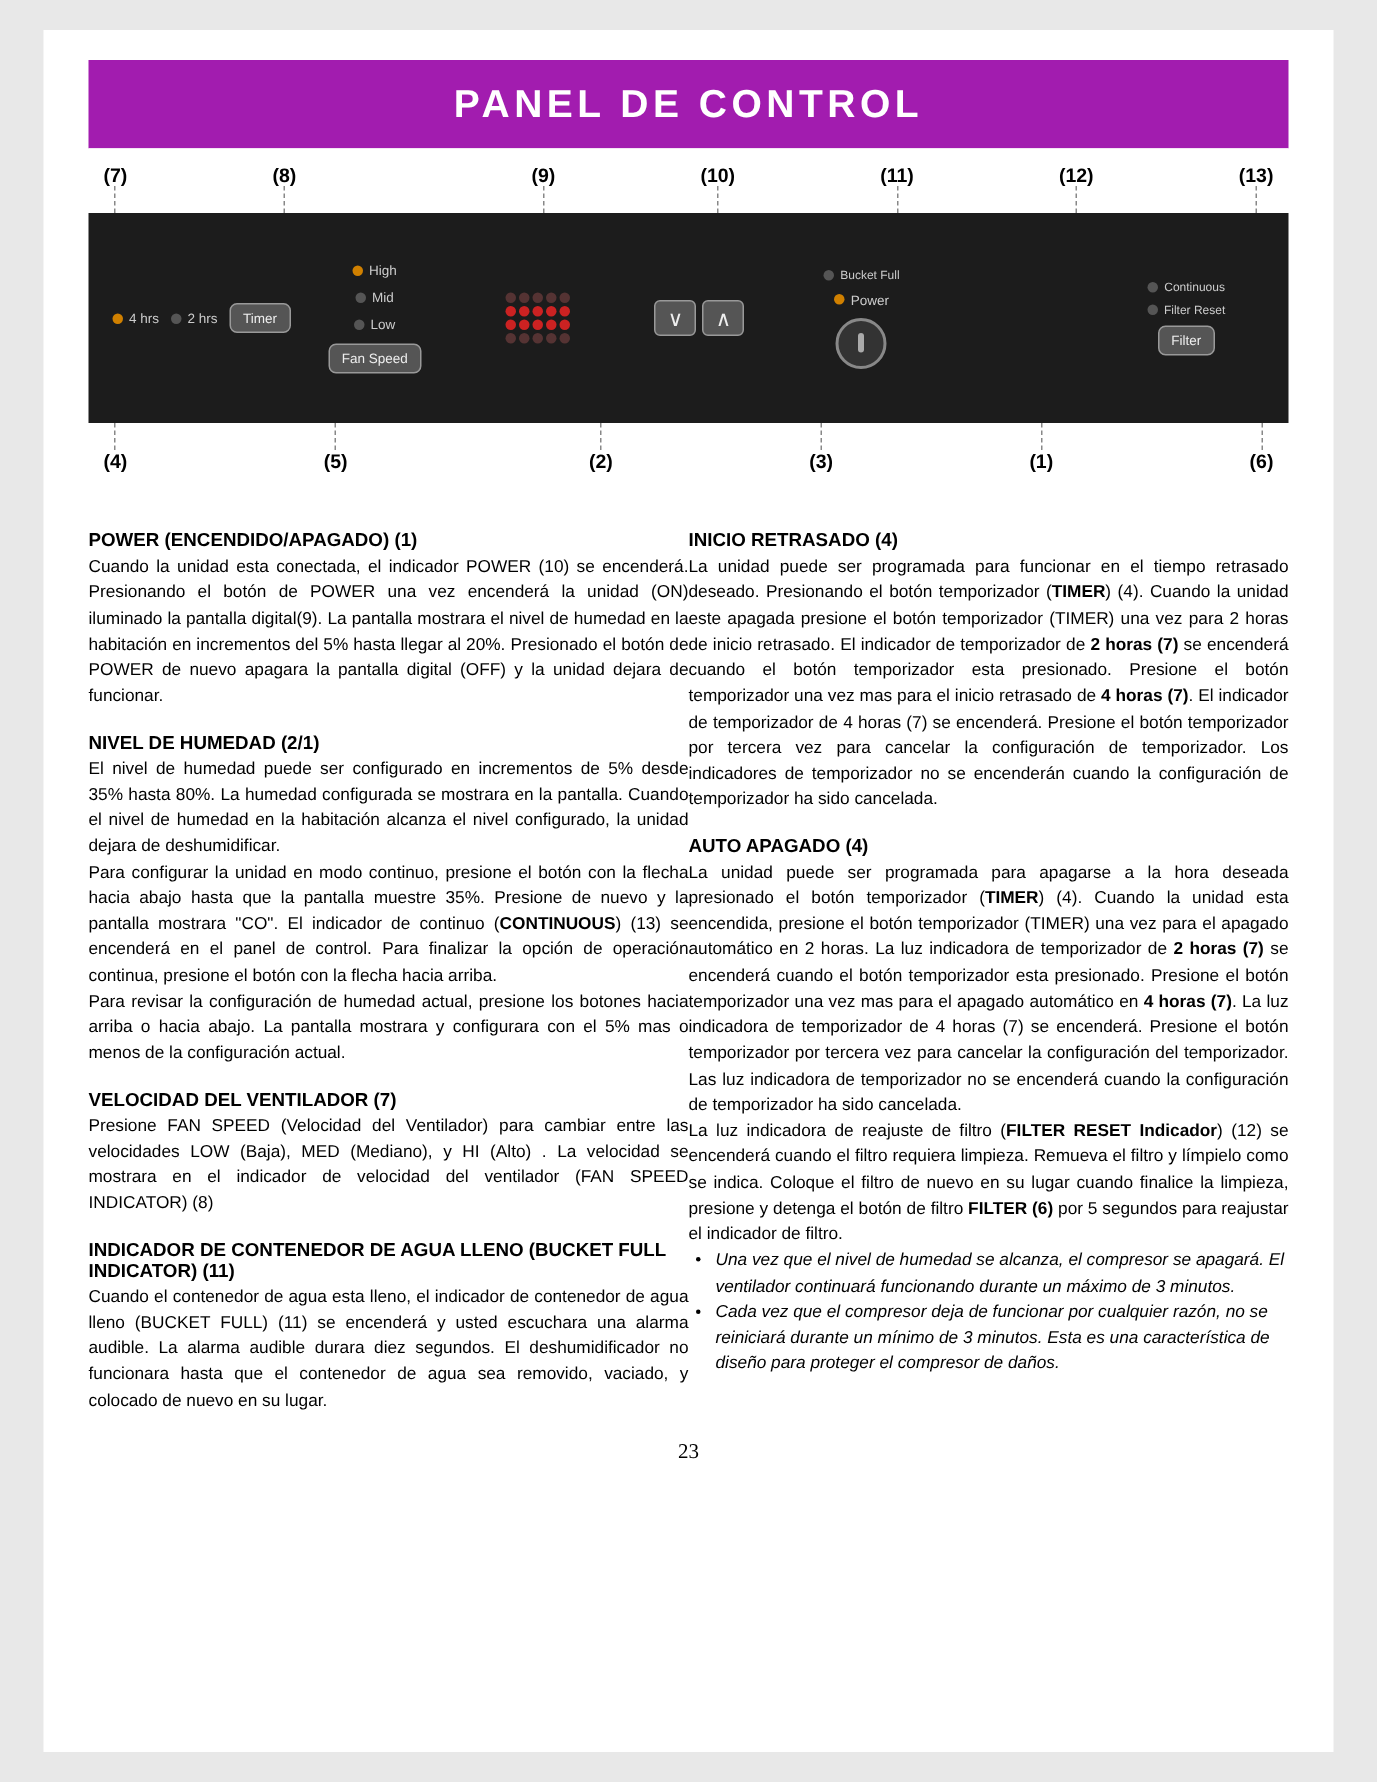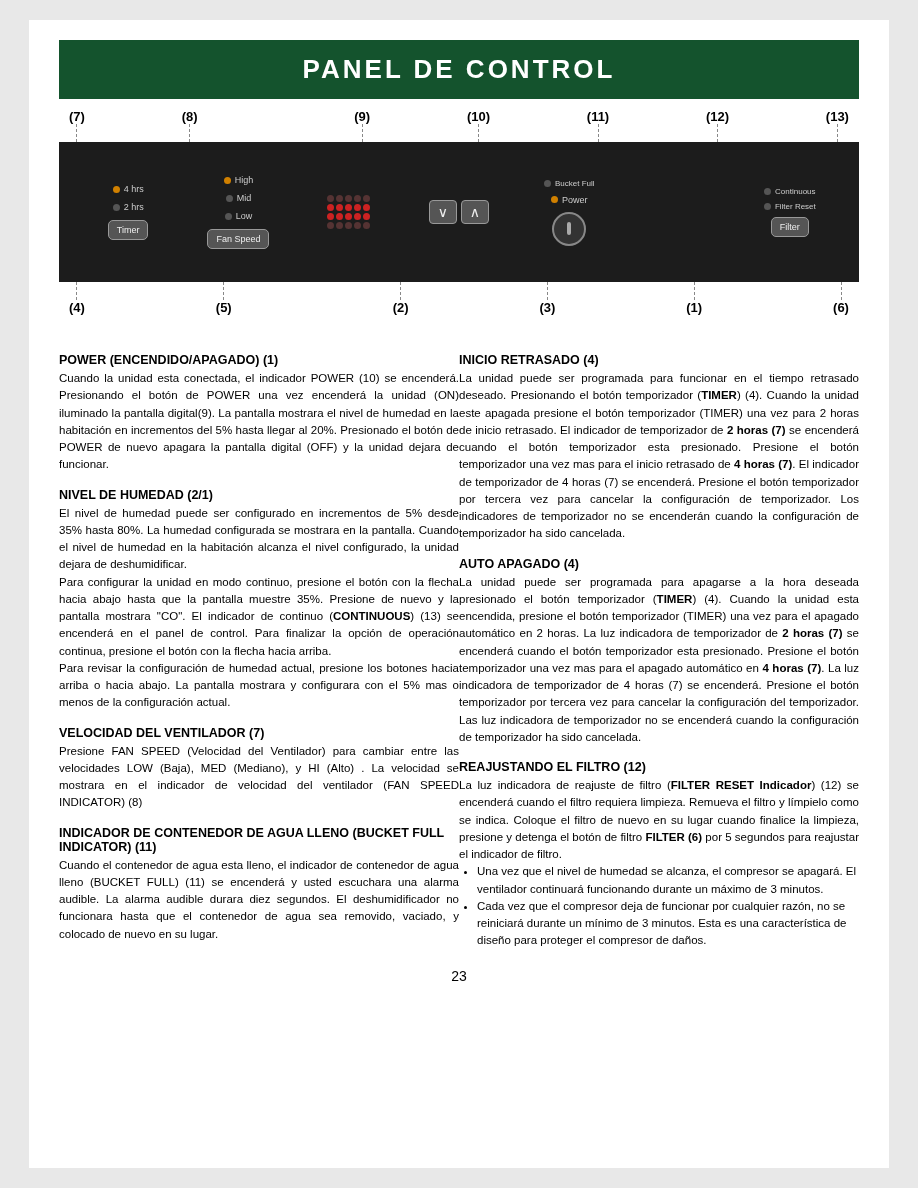--- a/index.html
+++ b/index.html
@@ -15,21 +15,21 @@
       align-items: flex-start;
       padding: 20px;
     }
     .page {
       background: #fff;
       width: 860px;
       min-height: 1148px;
       padding: 20px 30px 30px 30px;
     }
     .panel-title-bar {
-      background: #14532d;
+      background: #a21caf;
       color: #fff;
       text-align: center;
       font-size: 26px;
       font-weight: bold;
       letter-spacing: 3px;
       padding: 14px 0;
       margin-bottom: 0;
     }
     
     .content-columns {
@@ -58,25 +58,27 @@
       text-decoration: underline;
       font-size: 12px;
       margin-top: 10px;
       margin-bottom: 4px;
     }
     .bullet-list {
       list-style: disc;
       padding-left: 18px;
       font-size: 11.5px;
       line-height: 1.5;
+      font-style: italic;
     }
     .page-number {
       text-align: center;
       margin-top: 18px;
       font-size: 14px;
+      font-family: Liberation Serif, serif;
     }
     .lbl {
       display: flex;
       flex-direction: column;
       align-items: center;
       font-size: 13px;
       font-weight: bold;
     }
     .dline {
       border-left: 1.5px dashed #888;
@@ -94,21 +96,21 @@
       grid-template-columns: 1fr 1fr 1fr 1fr 1fr 1fr 1fr;
       align-items: center;
       width: 100%;
       height: 140px;
       background: #1c1c1c;
       padding: 0 16px;
       gap: 4px;
     }
     .ps-timer-col {
       display: flex;
-      flex-direction: column;
+      flex-direction: row;
       gap: 8px;
       align-items: center;
     }
     .ps-fanspeed-col {
       display: flex;
       flex-direction: column;
       gap: 8px;
       align-items: center;
     }
     .ps-humidity-col {
@@ -416,21 +418,20 @@
       </div>
 
       <div>
         <div class="section-title">AUTO APAGADO (4)</div>
         <div class="section-text">
           La unidad puede ser programada para apagarse a la hora deseada presionado el botón temporizador (<b>TIMER</b>) (4). Cuando la unidad esta encendida, presione el botón temporizador (TIMER) una vez para el apagado automático en 2 horas. La luz indicadora de temporizador de <b>2 horas (7)</b> se encenderá cuando el botón temporizador esta presionado. Presione el botón temporizador una vez mas para el apagado automático en <b>4 horas (7)</b>. La luz indicadora de temporizador de 4 horas (7) se encenderá. Presione el botón temporizador por tercera vez para cancelar la configuración del temporizador. Las luz indicadora de temporizador no se encenderá cuando la configuración de temporizador ha sido cancelada.
         </div>
       </div>
 
       <div>
-        <div class="section-title">REAJUSTANDO EL FILTRO (12)</div>
         <div class="section-text">
           La luz indicadora de reajuste de filtro (<b>FILTER RESET Indicador</b>) (12) se encenderá cuando el filtro requiera limpieza. Remueva el filtro y límpielo como se indica. Coloque el filtro de nuevo en su lugar cuando finalice la limpieza, presione y detenga el botón de filtro <b>FILTER (6)</b> por 5 segundos para reajustar el indicador de filtro.
         </div>
       </div>
 
       <div>
         <ul class="bullet-list">
           <li>Una vez que el nivel de humedad se alcanza, el compresor se apagará. El ventilador continuará funcionando durante un máximo de 3 minutos.</li>
           <li>Cada vez que el compresor deja de funcionar por cualquier razón, no se reiniciará durante un mínimo de 3 minutos. Esta es una característica de diseño para proteger el compresor de daños.</li>
         </ul>

